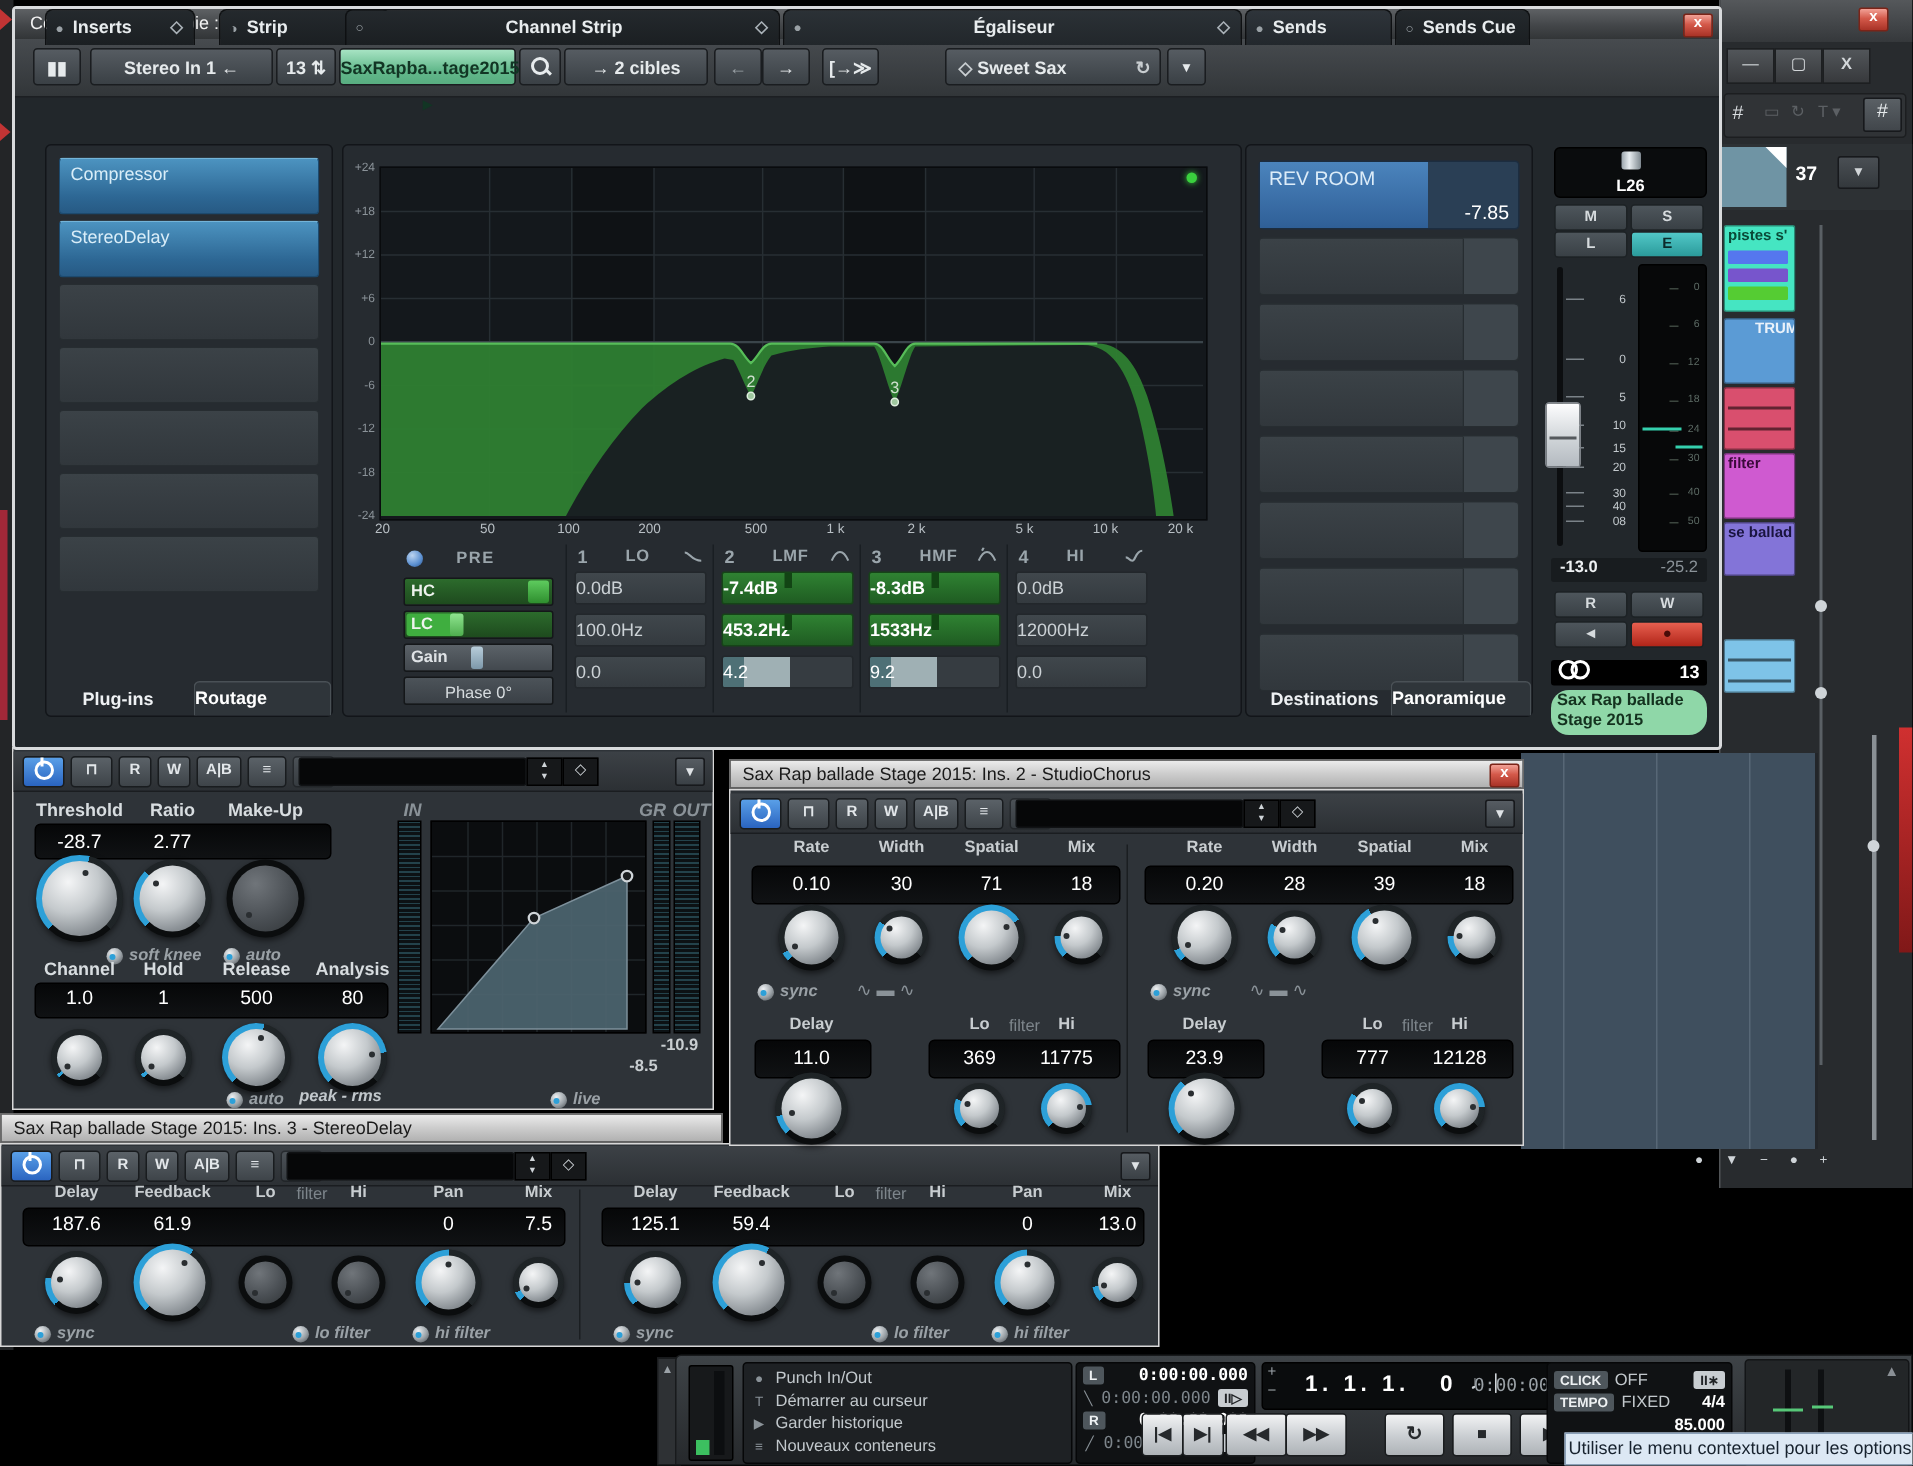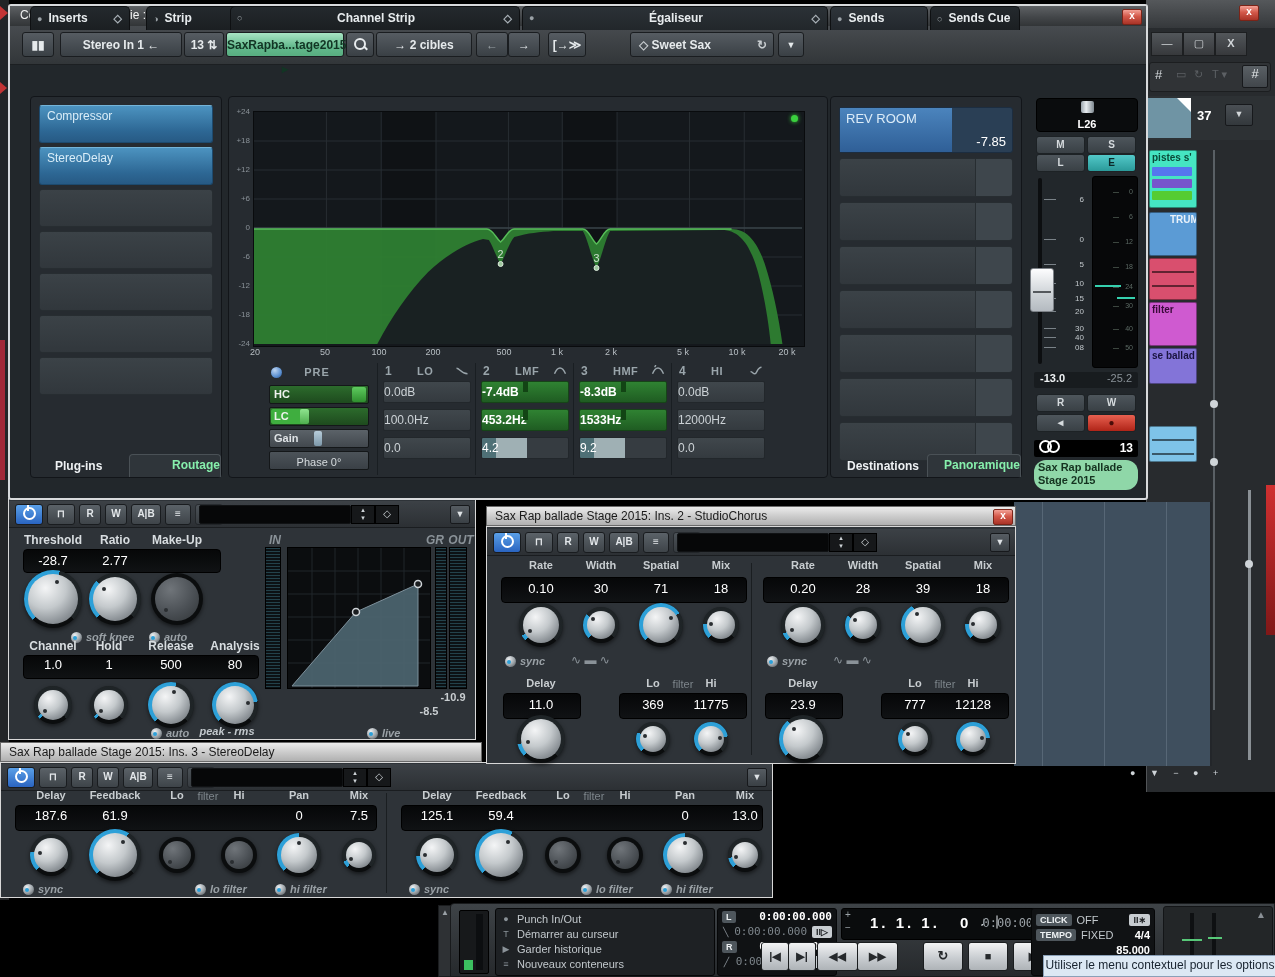--- a/index.html
+++ b/index.html
@@ -58,21 +58,21 @@
        border:1px solid #0e1012;border-bottom:none;border-radius:5px 5px 0 0;color:#e8ecee;
        font-size:12px;font-weight:bold;line-height:23px;box-sizing:border-box}
   .tab .led{color:#9aa1a6;font-size:9px;margin:0 6px}
   .tab .dia{color:#aab2b8;font-size:11px;float:right;margin-right:7px}
   .panel{position:absolute;background:#262b30;border:1px solid #121519;border-radius:4px;box-sizing:border-box}
   .islot{height:38px;margin:0 8px 4px 8px;border-radius:3px;background:linear-gradient(#3b4247,#31373c);
          border:1px solid #272d31;box-sizing:border-box}
   .islot.filled{background:linear-gradient(#4c93c0,#2d6794 70%,#275a84);border:1px solid #1d4a6e;border-top:1px solid #74b4d8}
   .islot-label{color:#d9edf8;font-size:12px;padding:3px 7px}
   .btab{position:absolute;bottom:0;height:22px;background:#2f353a;border:1px solid #4a5156;border-bottom:none;
-        border-radius:4px 4px 0 0;color:#86efac;font-size:12px;font-weight:bold;text-align:right;line-height:21px}
+        border-radius:4px 4px 0 0;color:#ffffff;font-size:12px;font-weight:bold;text-align:left;line-height:21px}
   .btab-flat{position:absolute;bottom:4px;font-size:12px;font-weight:bold;color:#eef1f3}
   
   #eq-graph{position:absolute;left:24px;top:14px;width:550px;height:234px;background:#14181c;border:1px solid #090b0d}
   .eq-yl{position:absolute;right:2px;width:20px;text-align:right;font-size:8px;color:#8a9298}
   .eq-xl{position:absolute;top:0;width:30px;text-align:center;font-size:9px;color:#b8bfc4}
   .eq-band{position:relative;width:88px}
   .eq-band-head{height:18px;color:#9aa5ab;font-size:11px;font-weight:bold}
   .eq-bnum{position:absolute;left:2px;top:1px;font-size:12px}
   .eq-btype{position:absolute;left:34px;top:2px;letter-spacing:.5px}
   .eq-bicon{position:absolute;right:2px;top:2px}

